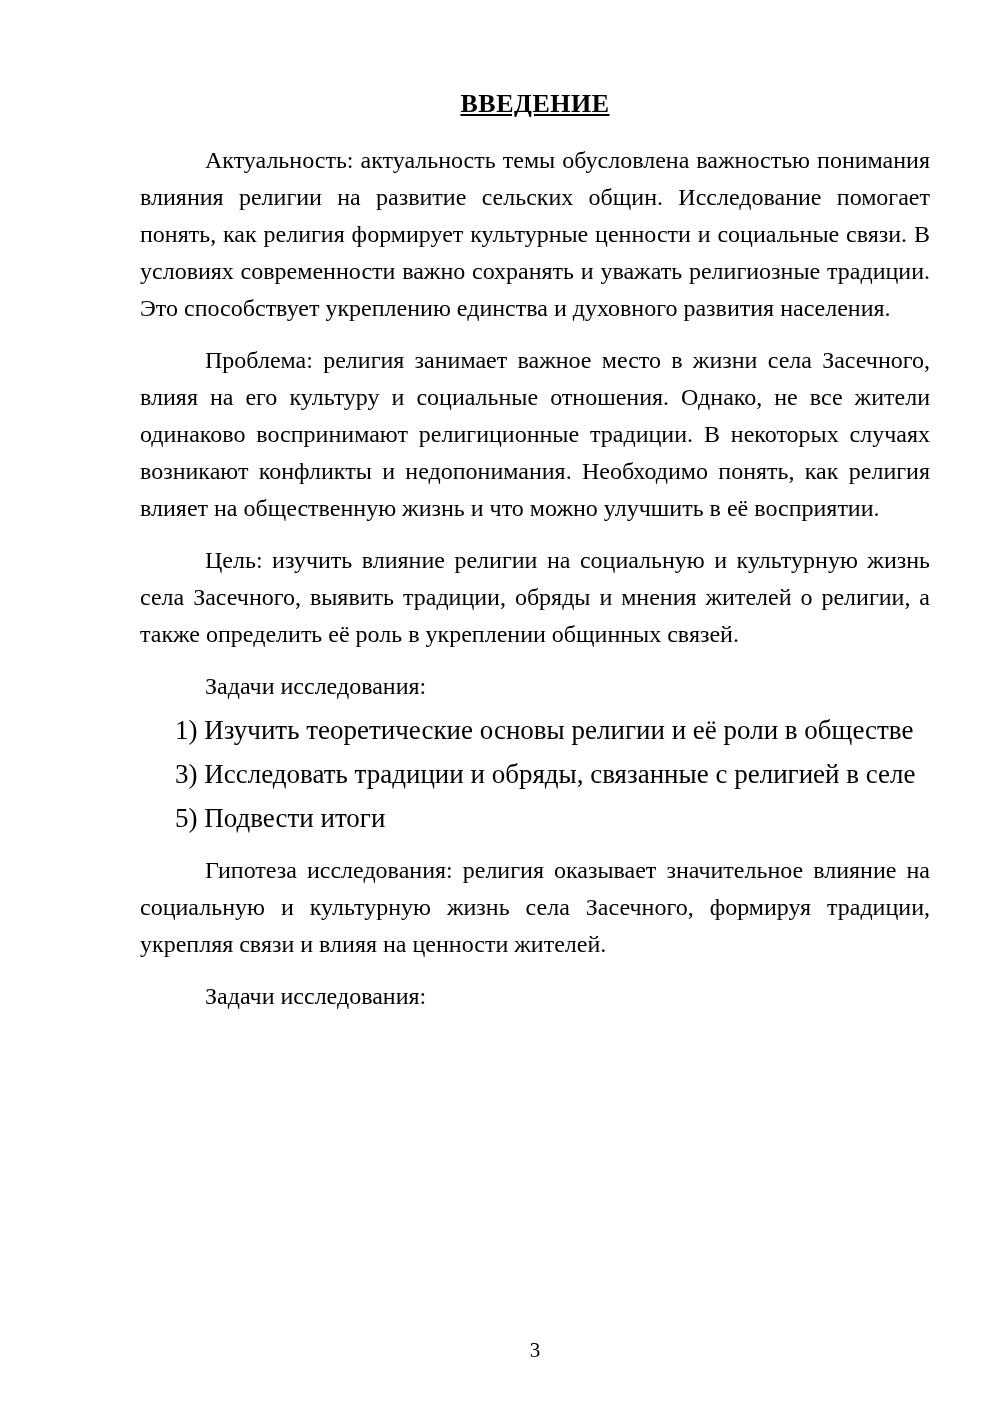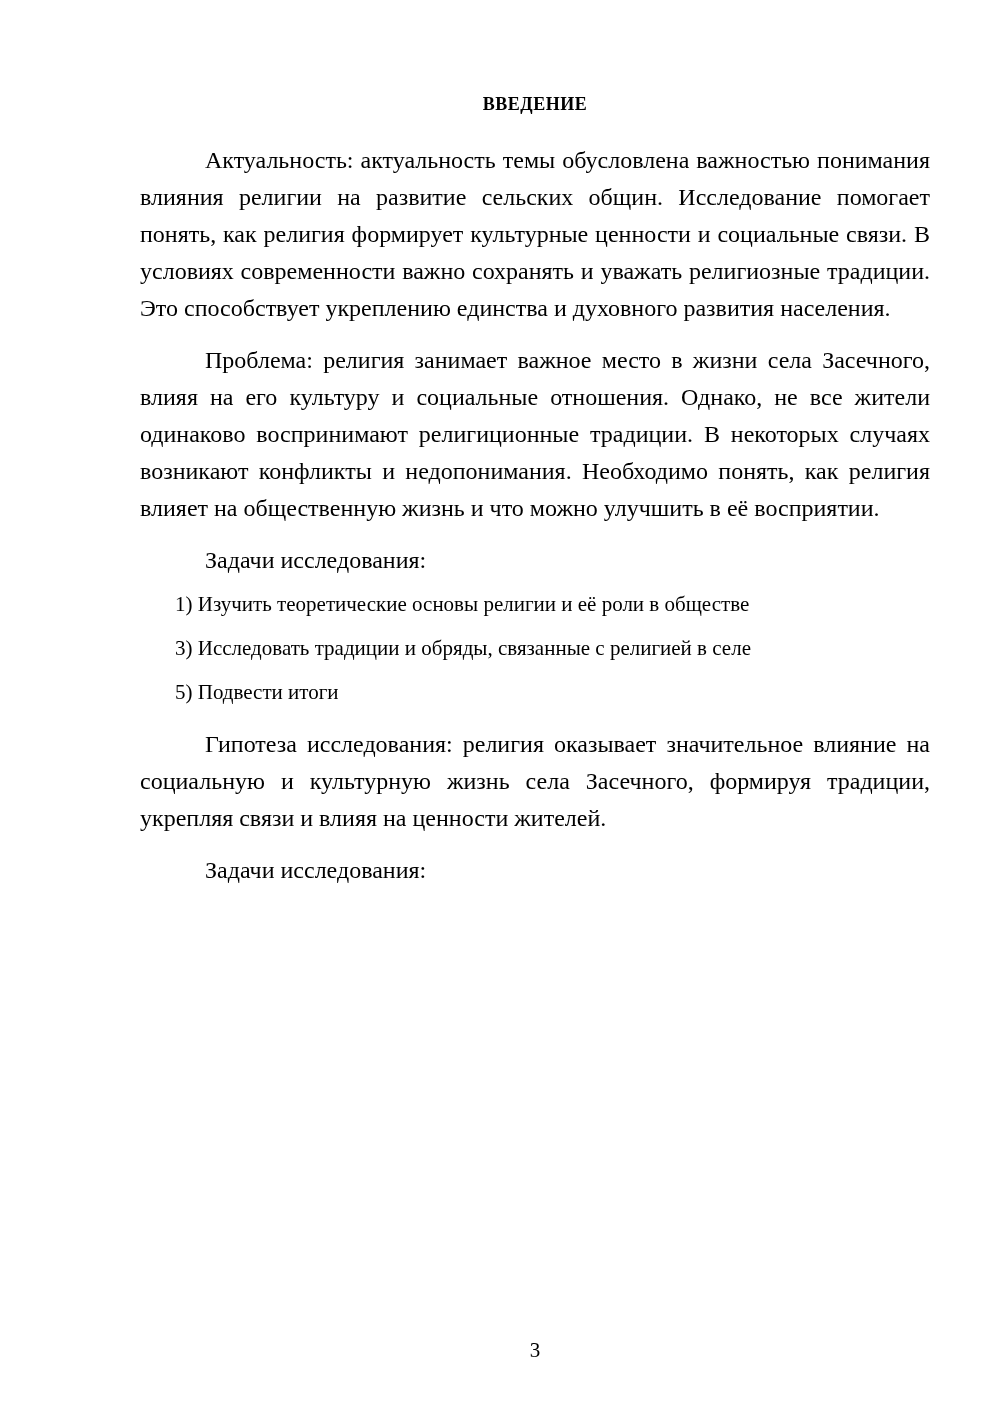--- a/index.html
+++ b/index.html
@@ -12,37 +12,38 @@
     width: 1000px;
     height: 1414px;
     margin: 0 auto;
     background: #ffffff;
     box-sizing: border-box;
     padding: 90px 70px 0 140px;
     font-family: "Liberation Serif", serif;
     color: #000000;
   }
   .doc-title {
-    font-size: 18px;
+    font-size: 26px;
     font-weight: bold;
     text-align: center;
     line-height: 28px;
     margin: 0 0 24px 0;
     letter-spacing: 0.5px;
+    text-decoration: underline;
   }
   .para {
     font-size: 24px;
     line-height: 37px;
     text-align: justify;
     text-justify: inter-word;
     text-indent: 65px;
     margin: 15px 0 7px 0;
   }
   .list-item {
-    font-size: 21px;
+    font-size: 27px;
     line-height: 37px;
     text-align: justify;
     text-justify: inter-word;
     text-indent: 35px;
     margin: 0 0 7px 0;
   }
   .page-number {
     position: absolute;
     left: 140px;
     right: 70px;
@@ -56,20 +57,21 @@
 <body>
 
 <div class="page">
 
   <h1 class="doc-title">ВВЕДЕНИЕ</h1>
 
   <p class="para">Актуальность: актуальность темы обусловлена важностью понимания влияния религии на развитие сельских общин. Исследование помогает понять, как религия формирует культурные ценности и социальные связи. В условиях современности важно сохранять и уважать религиозные традиции. Это способствует укреплению единства и духовного развития населения.</p>
 
   <p class="para">Проблема: религия занимает важное место в жизни села Засечного, влияя на его культуру и социальные отношения. Однако, не все жители одинаково воспринимают религиционные традиции. В некоторых случаях возникают конфликты и недопонимания. Необходимо понять, как религия влияет на общественную жизнь и что можно улучшить в её восприятии.</p>
 
+  <p class="para">Цель: изучить влияние религии на социальную и культурную жизнь села Засечного, выявить традиции, обряды и мнения жителей о религии, а также определить её роль в укреплении общинных связей.</p>
 
   <p class="para">Задачи исследования:</p>
 
   <p class="list-item">1) Изучить теоретические основы религии и её роли в обществе</p>
 
 
   <p class="list-item">3) Исследовать традиции и обряды, связанные с религией в селе</p>
 
 
   <p class="list-item">5) Подвести итоги</p>

